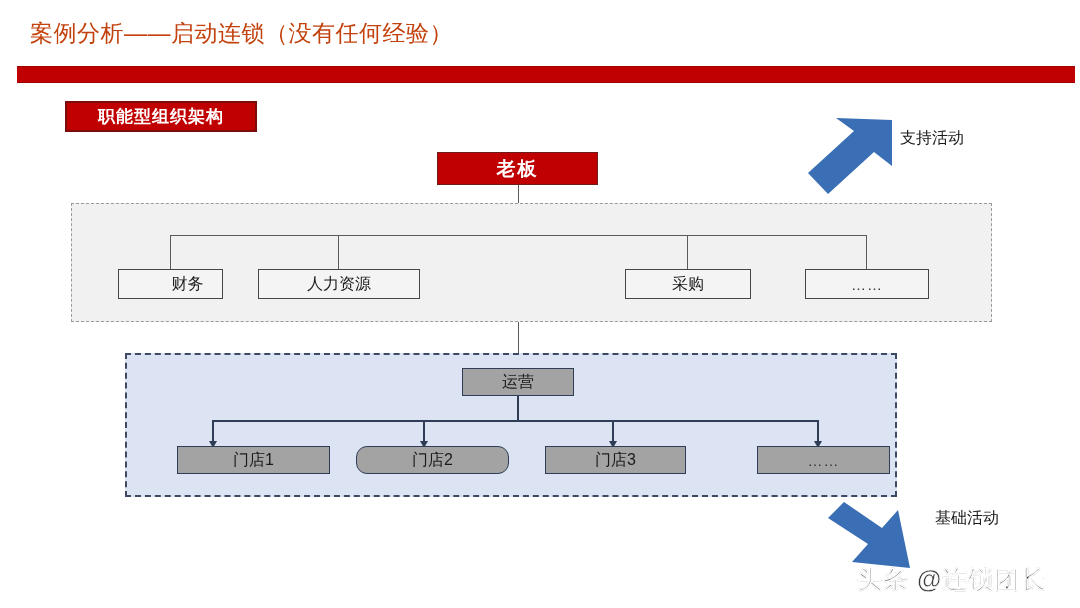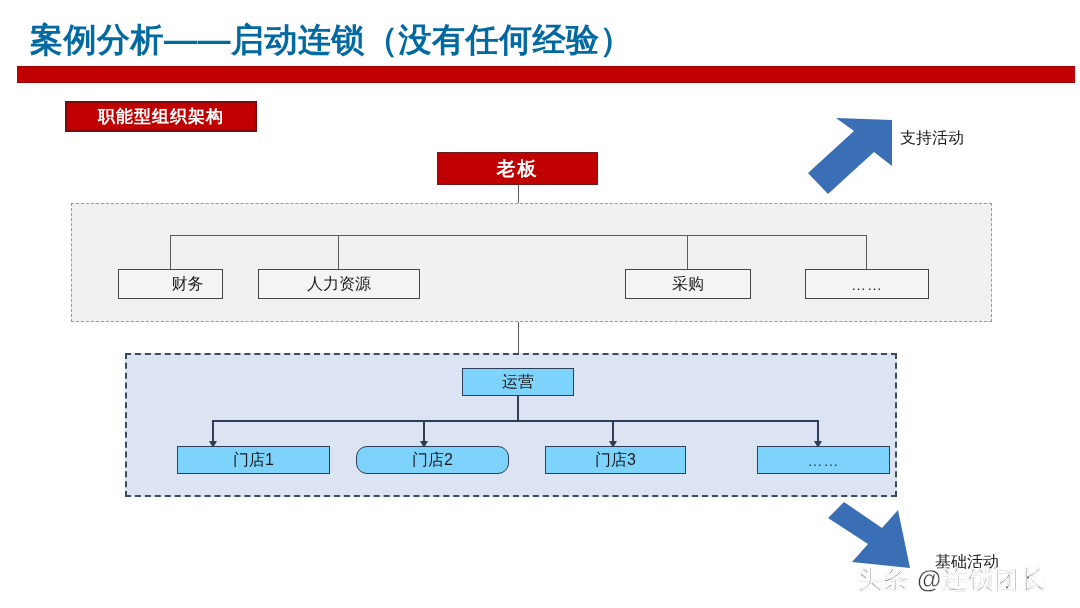--- a/index.html
+++ b/index.html
@@ -16,23 +16,23 @@
     height: 608px;
     background: #ffffff;
     overflow: hidden;
   }
 
   
   .slide-title {
     position: absolute;
     left: 30px;
     top: 18px;
-    font-size: 33px;
-    font-weight: bold;
-    color: #0369a1;
+    font-size: 23px;
+    font-weight: normal;
+    color: #c2410c;
     letter-spacing: 0.5px;
     white-space: nowrap;
   }
   .title-rule {
     position: absolute;
     left: 17px;
     top: 66px;
     width: 1058px;
     height: 17px;
     background: #C00000;
@@ -112,21 +112,21 @@
     font-size: 16px;
     color: #1a1a1a;
     white-space: nowrap;
   }
   .node-gray {
     background: #F4F4F4;
     border: 1.5px solid #464646;
     height: 30px;
   }
   .node-blue {
-    background: #7dd3fc;
+    background: #a3a3a3;
     border: 1.5px solid #2f3e56;
     height: 28px;
   }
   .node-dots {
     font-size: 15px;
     letter-spacing: 1px;
     color: #333;
   }
 
   
@@ -230,17 +230,17 @@
   <div class="node node-blue node-dots" style="left:757px; top:446px; width:133px;">……</div>
 
   <svg class="big-arrow" style="left:806px; top:116px;" width="92" height="82" viewBox="0 0 92 82">
     <polygon points="86,4 86,50 68,36 22,78 2,57 48,15 30,2" fill="#3A6FB5"></polygon>
   </svg>
   <div class="annot-label" style="left:900px; top:128px;">支持活动</div>
 
   <svg class="big-arrow" style="left:820px; top:500px;" width="100" height="80" viewBox="0 0 100 80">
     <polygon points="24,2 62,28 78,10 90,68 32,62 48,44 8,18" fill="#3A6FB5"></polygon>
   </svg>
-  <div class="annot-label" style="left:935px; top:508px;margin-top:44px;">基础活动</div>
+  <div class="annot-label" style="left:935px; top:508px;">基础活动</div>
 
   <div class="watermark">头条 @连锁团长</div>
 
 </div>
 
 </body></html>

